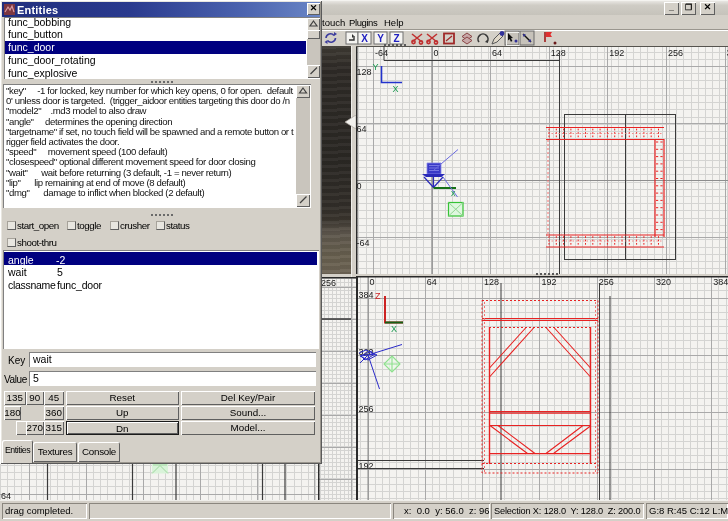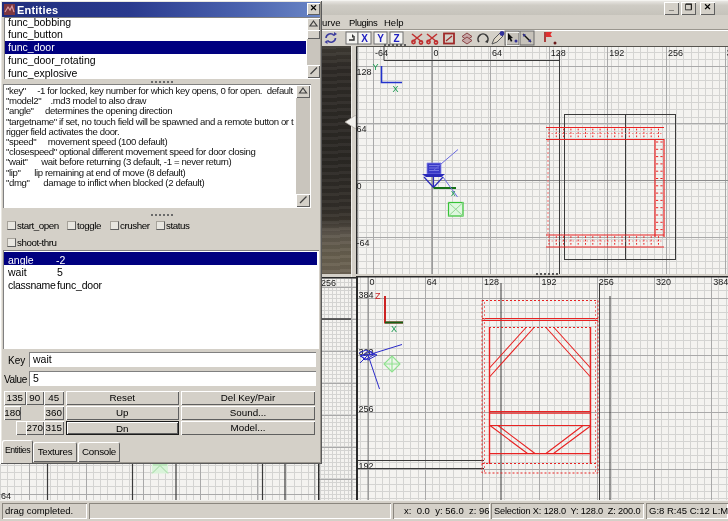--- a/index.html
+++ b/index.html
@@ -10,21 +10,21 @@
 .sunk{box-shadow:inset 1px 1px 0 #808080,inset -1px -1px 0 #ffffff;background:#fff}
 .panel{box-shadow:inset 1px 1px 0 #8a867e,inset -1px -1px 0 #ffffff}
 </style></head>
 <body>
 
 <div class="a" style="left:318px;top:0;width:410px;height:15px;background:linear-gradient(180deg,#e8e6e2 0%,#cfccc5 30%,#c6c3bb 100%);border-top:1px solid #f4f3f0"></div>
 <div class="a btn" style="left:664px;top:2px;width:15px;height:13px;font-size:9px;font-weight:bold;line-height:11px">_</div>
 <div class="a btn" style="left:681px;top:2px;width:15px;height:13px;font-size:8px;font-weight:bold;line-height:11px">❐</div>
 <div class="a btn" style="left:700px;top:2px;width:15px;height:13px;font-size:9px;font-weight:bold;line-height:11px">✕</div>
 <div class="a" style="left:318px;top:15px;width:410px;height:14px;background:#d4d0c8"></div>
-<div class="a" style="left:322px;top:17px;font-size:9.5px">urve</div>
+<div class="a" style="left:322px;top:17px;font-size:9.5px">touch</div>
 <div class="a" style="left:349px;top:17px;font-size:9.5px;letter-spacing:-0.4px">Plugins</div>
 <div class="a" style="left:384px;top:17px;font-size:9.5px">Help</div>
 <div class="a" style="left:318px;top:29px;width:410px;height:1px;background:#9a968e"></div>
 <div class="a" style="left:318px;top:30px;width:410px;height:1px;background:#ffffff"></div>
 <div class="a" style="left:318px;top:31px;width:410px;height:15px;background:#d4d0c8"></div>
 <svg class="a" style="left:318px;top:29px" width="250" height="18" viewBox="0 0 250 18">
 <g stroke="#3c3c9e" fill="none" stroke-width="1.6">
       <path d="M8 9a4.5 4.5 0 0 1 8-2.5"></path>
       <path d="M17.5 9a4.5 4.5 0 0 1-8 2.5"></path>
     </g>
@@ -243,20 +243,21 @@
       <rect x="5" y="1" width="2" height="2"></rect>
       <rect x="9" y="1" width="2" height="2"></rect>
       <rect x="13" y="1" width="2" height="2"></rect>
       <rect x="17" y="1" width="2" height="2"></rect>
       <rect x="21" y="1" width="2" height="2"></rect>
     </g>
   </svg>
 <div class="a sunk" style="left:3px;top:84px;width:308px;height:124px"></div>
 <div class="a" style="left:6px;top:86px;width:288px;font-size:9.6px;letter-spacing:-0.38px;color:#111">
     <div style="height:10.2px;line-height:10.4px;white-space:nowrap;overflow:hidden">"key"&nbsp;&nbsp;&nbsp;&nbsp; -1 for locked, key number for which key opens, 0 for open.&nbsp; default '</div>
+    <div style="height:10.2px;line-height:10.4px;white-space:nowrap;overflow:hidden">0' unless door is targeted.&nbsp; (trigger_aidoor entities targeting this door do /n</div>
     <div style="height:10.2px;line-height:10.4px;white-space:nowrap;overflow:hidden">"model2"&nbsp;&nbsp;&nbsp; .md3 model to also draw</div>
     <div style="height:10.2px;line-height:10.4px;white-space:nowrap;overflow:hidden">"angle"&nbsp;&nbsp;&nbsp;&nbsp; determines the opening direction</div>
     <div style="height:10.2px;line-height:10.4px;white-space:nowrap;overflow:hidden">"targetname" if set, no touch field will be spawned and a remote button or t</div>
     <div style="height:10.2px;line-height:10.4px;white-space:nowrap;overflow:hidden">rigger field activates the door.</div>
     <div style="height:10.2px;line-height:10.4px;white-space:nowrap;overflow:hidden">"speed"&nbsp;&nbsp;&nbsp;&nbsp; movement speed (100 default)</div>
     <div style="height:10.2px;line-height:10.4px;white-space:nowrap;overflow:hidden">"closespeed" optional different movement speed for door closing</div>
     <div style="height:10.2px;line-height:10.4px;white-space:nowrap;overflow:hidden">"wait"&nbsp;&nbsp;&nbsp;&nbsp;&nbsp; wait before returning (3 default, -1 = never return)</div>
     <div style="height:10.2px;line-height:10.4px;white-space:nowrap;overflow:hidden">"lip"&nbsp;&nbsp;&nbsp;&nbsp;&nbsp; lip remaining at end of move (8 default)</div>
     <div style="height:10.2px;line-height:10.4px;white-space:nowrap;overflow:hidden">"dmg"&nbsp;&nbsp;&nbsp;&nbsp;&nbsp; damage to inflict when blocked (2 default)</div>
   </div>

